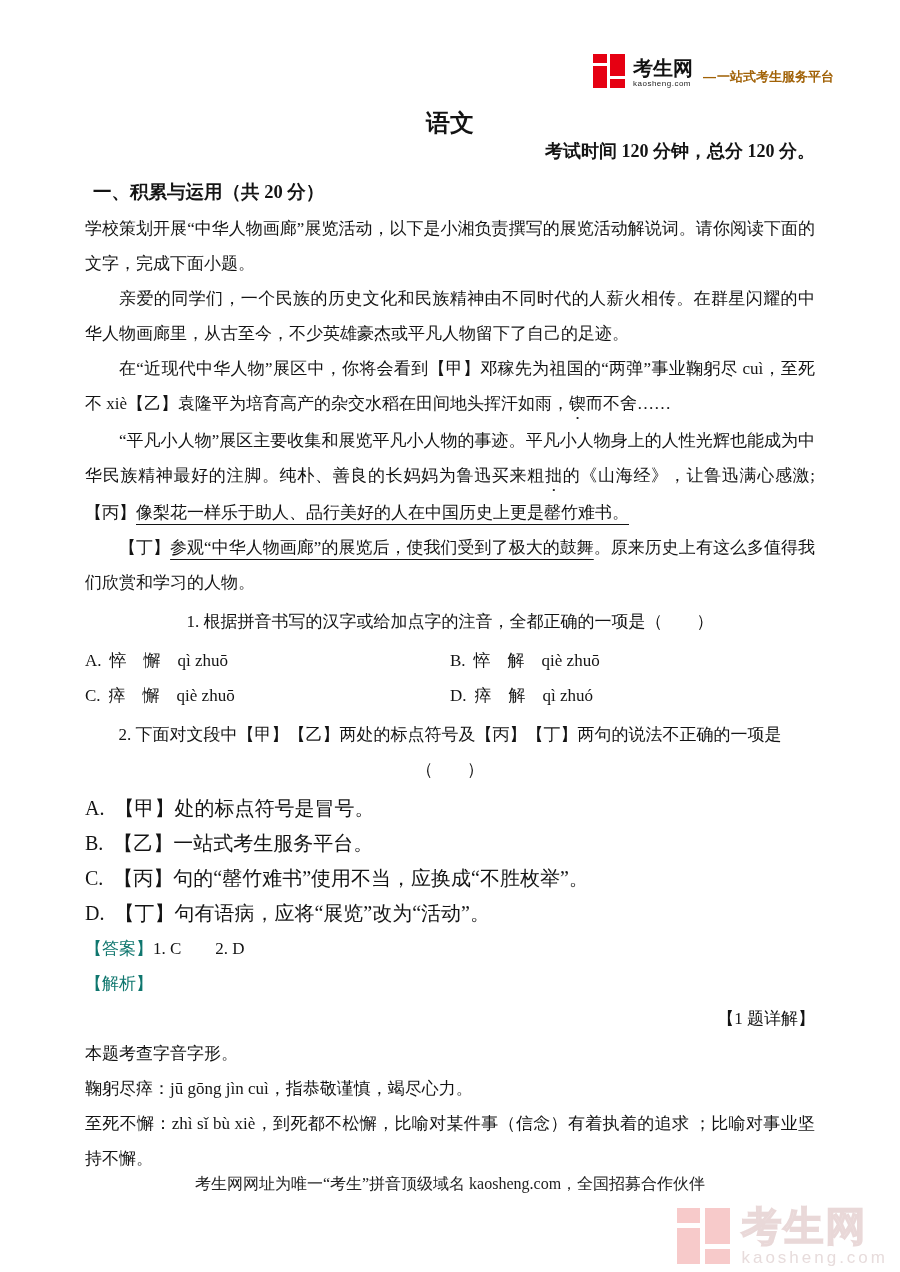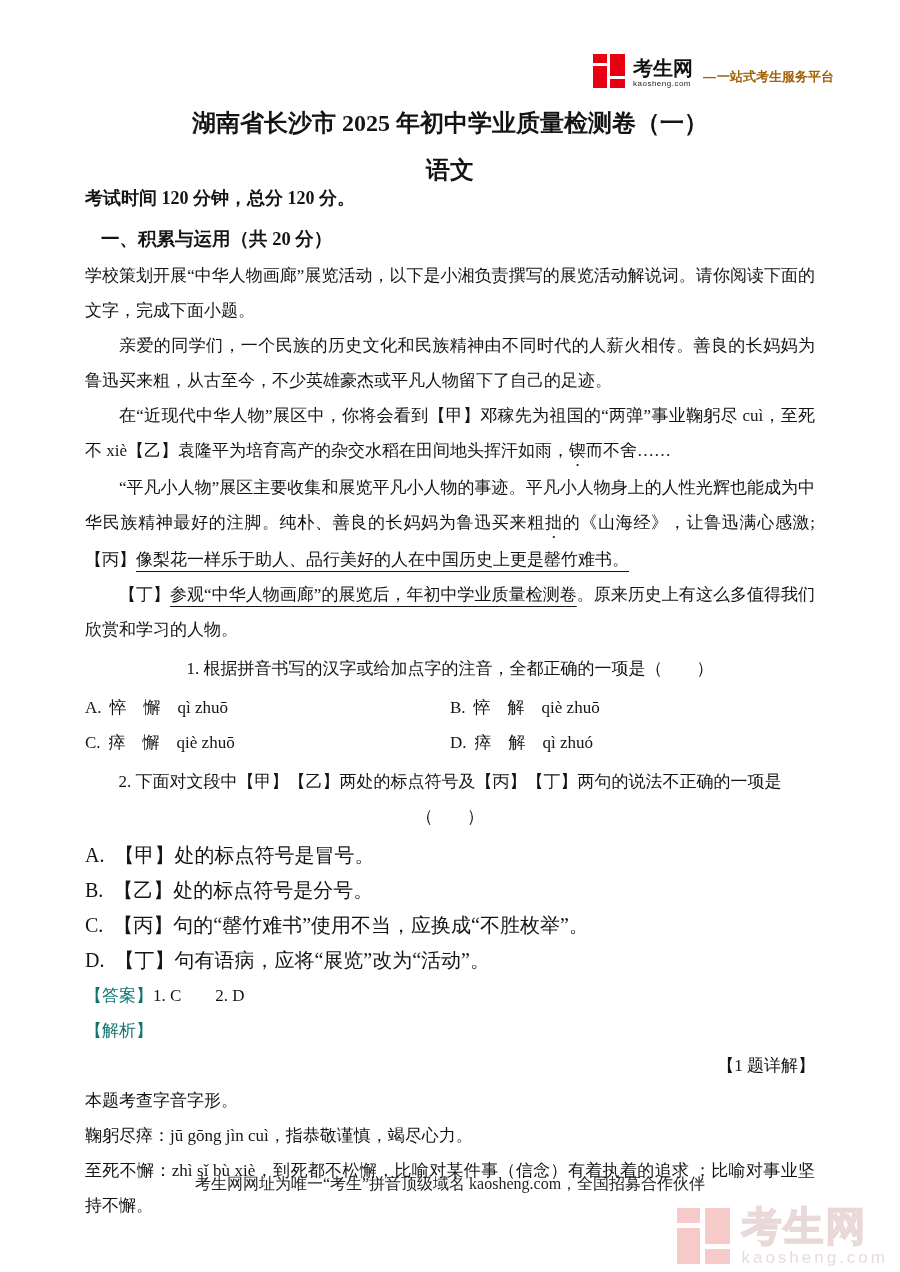--- a/index.html
+++ b/index.html
@@ -17,22 +17,22 @@
   .lm4{left:17px;top:25px;width:15px;height:9px;}
   .brand-text{margin-left:6px;line-height:1;}
   .brand-name{font-family:"Liberation Sans","DejaVu Sans",sans-serif;font-weight:bold;font-size:20px;color:#111;}
   .brand-domain{font-family:"Liberation Sans","DejaVu Sans",sans-serif;font-size:8px;color:#222;letter-spacing:.5px;margin-top:2px;}
   .brand-tagline{font-family:"Liberation Sans","DejaVu Sans",sans-serif;font-size:13px;color:#a16207;font-weight:bold;margin-left:10px;padding-bottom:2px;white-space:nowrap;}
   .brand-tagline::before{content:"—";margin-right:1px;}
   
   .main{position:absolute;left:85px;right:85px;top:108px;}
   .doc-title{font-size:24px;font-weight:bold;text-align:center;margin:0 0 17px;line-height:30px;}
   .doc-subject{font-size:24px;font-weight:bold;text-align:center;margin:0 0 1px;line-height:30px;}
-  .exam-info{font-size:18px;font-weight:bold;text-align:left;margin:0 0 15px;line-height:24px;}
-  .section-heading{font-size:18.5px;font-weight:bold;margin:0 16px 5px;line-height:28px;text-align:left;}
+  .exam-info{font-size:18px;font-weight:bold;text-align:right;margin:0 0 15px;line-height:24px;}
+  .section-heading{font-size:18.5px;font-weight:bold;margin:0 8px 5px;line-height:28px;text-align:left;}
   .para{font-size:17px;line-height:35px;margin:0;text-align:justify;}
   .indent{text-indent:2em;}
   .u{text-decoration:underline;text-underline-offset:6px;}
   .em-dot{
     -webkit-text-emphasis:filled dot;-webkit-text-emphasis-position:under;
     text-emphasis:filled dot;text-emphasis-position:under left;
   }
   .stem{font-size:17px;line-height:35px;margin:4px;text-align:center;}
   .opt-grid{display:grid;grid-template-columns:1fr 1fr;font-size:17px;line-height:35px;}
   .opt-label{margin-right:8px;}
@@ -69,42 +69,41 @@
         <i class="lm4"></i>
     </span>
     <span class="brand-text">
       <div class="brand-name">考生网</div>
       <div class="brand-domain">kaosheng.com</div>
     </span>
     <span class="brand-tagline">一站式考生服务平台</span>
   </div>
 
   <div class="main">
-    <h1 class="doc-title">湖南省长沙市 2025 年初中学业质量检测卷（一）</h1>
     <h2 class="doc-subject">语文</h2>
     <div class="exam-info">考试时间 120 分钟，总分 120 分。</div>
     <h3 class="section-heading">一、积累与运用（共 20 分）</h3>
 
     <p class="para"><span>学校策划开展“中华人物画廊”展览活动，以下是小湘负责撰写的展览活动解说词。请你阅读下面的文字，完成下面小题。</span></p>
-    <p class="para indent"><span>亲爱的同学们，一个民族的历史文化和民族精神由不同时代的人薪火相传。善良的长妈妈为鲁迅买来粗，从古至今，不少英雄豪杰或平凡人物留下了自己的足迹。</span></p>
+    <p class="para indent"><span>亲爱的同学们，一个民族的历史文化和民族精神由不同时代的人薪火相传。在群星闪耀的中华人物画廊里，从古至今，不少英雄豪杰或平凡人物留下了自己的足迹。</span></p>
     <p class="para indent"><span>在“近现代中华人物”展区中，你将会看到【甲】邓稼先为祖国的“两弹”事业鞠躬尽 cuì，至死不 xiè【乙】袁隆平为培育高产的杂交水稻在田间地头挥汗如雨，</span><span class="em-dot">锲</span><span>而不舍……</span></p>
     <p class="para indent"><span>“平凡小人物”展区主要收集和展览平凡小人物的事迹。平凡小人物身上的人性光辉也能成为中华民族精神最好的注脚。纯朴、善良的长妈妈为鲁迅买来粗</span><span class="em-dot">拙</span><span>的《山海经》，让鲁迅满心感激;【丙】</span><span class="u">像梨花一样乐于助人、品行美好的人在中国历史上更是罄竹难书。</span></p>
-    <p class="para indent"><span>【丁】</span><span class="u">参观“中华人物画廊”的展览后，年初中学业质量检测卷</span><span>。原来历史上有这么多值得我们欣赏和学习的人物。</span></p>
+    <p class="para indent"><span>【丁】</span><span class="u">参观“中华人物画廊”的展览后，使我们受到了极大的鼓舞</span><span>。原来历史上有这么多值得我们欣赏和学习的人物。</span></p>
 
     <p class="stem">1. 根据拼音书写的汉字或给加点字的注音，全都正确的一项是（　　）</p>
     <div class="opt-grid">
       <div><span class="opt-label">A.</span><span>悴　懈　qì zhuō</span></div>
       <div><span class="opt-label">B.</span><span>悴　解　qiè zhuō</span></div>
       <div><span class="opt-label">C.</span><span>瘁　懈　qiè zhuō</span></div>
       <div><span class="opt-label">D.</span><span>瘁　解　qì zhuó</span></div>
     </div>
 
     <p class="stem">2. 下面对文段中【甲】【乙】两处的标点符号及【丙】【丁】两句的说法不正确的一项是（　　）</p>
     <p class="opt-line"><span class="opt-label">A.</span><span>【甲】处的标点符号是冒号。</span></p>
-    <p class="opt-line"><span class="opt-label">B.</span><span>【乙】处的标点符号是分号。</span></p>
+    <p class="opt-line"><span class="opt-label">B.</span><span>【乙】一站式考生服务平台。</span></p>
     <p class="opt-line"><span class="opt-label">C.</span><span>【丙】句的“罄竹难书”使用不当，应换成“不胜枚举”。</span></p>
     <p class="opt-line"><span class="opt-label">D.</span><span>【丁】句有语病，应将“展览”改为“活动”。</span></p>
 
     <p class="answer-line"><span class="blue">【答案】</span><span>1. C　　2. D</span></p>
 
     <p class="analysis-label blue">【解析】</p>
     <p class="detail-heading">【1 题详解】</p>
     <p class="para">本题考查字音字形。</p>
     <p class="para">鞠躬尽瘁：jū gōng jìn cuì，指恭敬谨慎，竭尽心力。</p>
     <p class="para">至死不懈：zhì sǐ bù xiè，到死都不松懈，比喻对某件事（信念）有着执着的追求 ；比喻对事业坚持不懈。</p>

